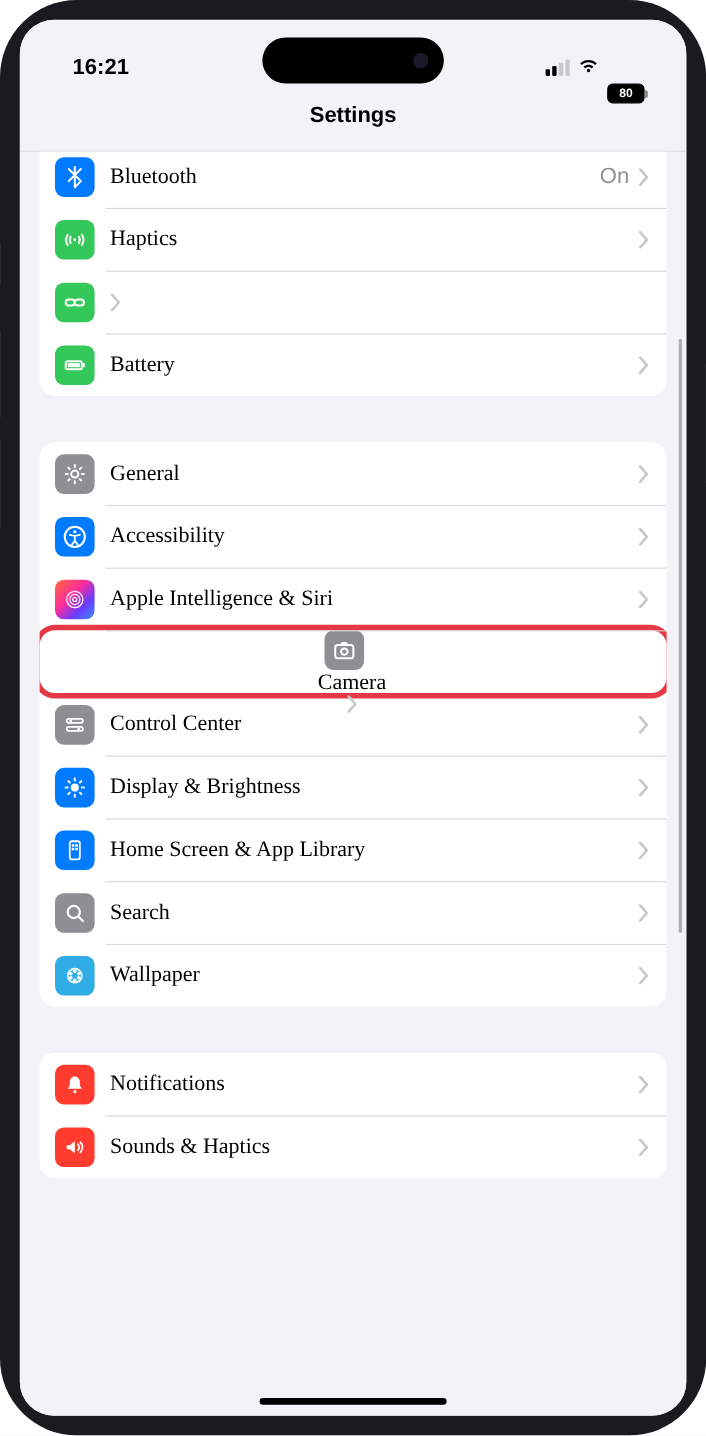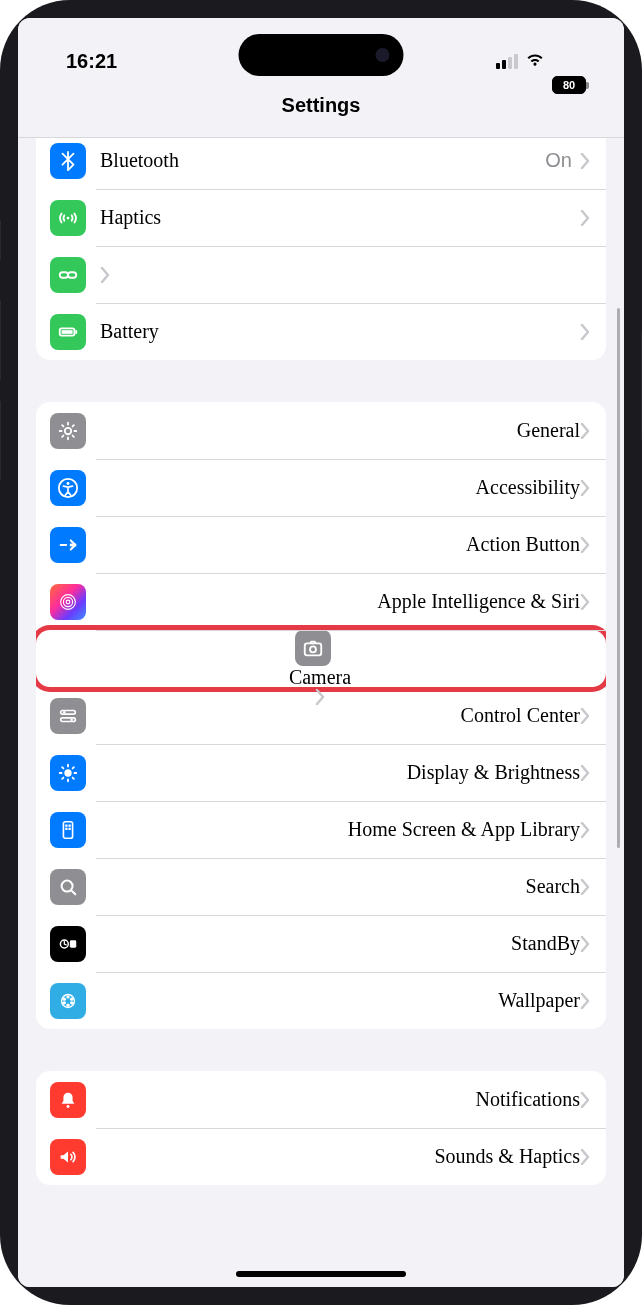--- a/index.html
+++ b/index.html
@@ -25,21 +25,21 @@
   }
   .side-btn-left1 { left: -3px; top: 220px; width: 4px; height: 40px; }
   .side-btn-left2 { left: -3px; top: 300px; width: 4px; height: 80px; }
   .side-btn-left3 { left: -3px; top: 400px; width: 4px; height: 80px; }
   .side-btn-right { right: -3px; top: 330px; width: 4px; height: 110px; }
 
   .screen {
     width: 100%;
     height: 100%;
     background: #f2f2f7;
-    border-radius: 12px;
+    border-radius: 31px;
     overflow: hidden;
     position: relative;
     display: flex;
     flex-direction: column;
   }
 
   .notch {
     position: absolute;
     top: 16px;
     left: 50%;
@@ -130,21 +130,21 @@
     background: rgba(0,0,0,0.28);
     border-radius: 2px;
   }
 
   .group {
     background: #fff;
     border-radius: 14px;
     overflow: hidden;
   }
   .group-first { margin-top: -6px; border-radius: 0 0 14px 14px; }
-  .group-gap { margin-top: 42px; text-align: right; }
+  .group-gap { margin-top: 42px; }
 
   .row {
     display: flex;
     align-items: center;
     height: 57px;
     padding: 0 16px 0 14px;
     position: relative;
     cursor: pointer;
   }
   .row + .row::before {
@@ -318,32 +318,20 @@
                   <circle cx="12" cy="7" r="1.6" fill="#fff"></circle>
                   <path d="M7 10l5 1 5-1M12 11v5m0 0l-3 4m3-4l3 4" stroke="#fff" stroke-width="1.8" stroke-linecap="round"></path>
                 </svg>
               </span>
               <span class="label">Accessibility</span>
               <span class="chevron"><svg viewBox="0 0 10 16">
                   <path d="M2 1l6 7-6 7" stroke="#c7c7cc" stroke-width="2.4" fill="none" stroke-linecap="round" stroke-linejoin="round"></path>
                 </svg></span>
             </div>
             <div class="row">
-              <span class="icon-wrap ic-blue">
-                <svg viewBox="0 0 24 24">
-                  <path d="M4 12h6M15 7l5 5-5 5" stroke="#fff" stroke-width="2.2" fill="none" stroke-linecap="round" stroke-linejoin="round"></path>
-                  <rect x="14" y="10.5" width="7" height="3" fill="#fff"></rect>
-                </svg>
-              </span>
-              <span class="label">Action Button</span>
-              <span class="chevron"><svg viewBox="0 0 10 16">
-                  <path d="M2 1l6 7-6 7" stroke="#c7c7cc" stroke-width="2.4" fill="none" stroke-linecap="round" stroke-linejoin="round"></path>
-                </svg></span>
-            </div>
-            <div class="row">
               <span class="icon-wrap ic-gradient">
                 <svg viewBox="0 0 24 24">
                   <circle cx="12" cy="12" r="8" stroke="#fff" stroke-width="1.2" fill="none"></circle>
                   <circle cx="12" cy="12" r="5" stroke="#fff" stroke-width="1.2" fill="none"></circle>
                   <circle cx="12" cy="12" r="2" stroke="#fff" stroke-width="1.2" fill="none"></circle>
                 </svg>
               </span>
               <span class="label">Apple Intelligence &amp; Siri</span>
               <span class="chevron"><svg viewBox="0 0 10 16">
                   <path d="M2 1l6 7-6 7" stroke="#c7c7cc" stroke-width="2.4" fill="none" stroke-linecap="round" stroke-linejoin="round"></path>
@@ -404,33 +392,20 @@
                 </svg></span>
             </div>
             <div class="row">
               <span class="icon-wrap ic-gray">
                 <svg viewBox="0 0 24 24">
                   <circle cx="11" cy="11" r="6" stroke="#fff" stroke-width="2.2" fill="none"></circle>
                   <path d="M16 16l4 4" stroke="#fff" stroke-width="2.2" stroke-linecap="round"></path>
                 </svg>
               </span>
               <span class="label">Search</span>
-              <span class="chevron"><svg viewBox="0 0 10 16">
-                  <path d="M2 1l6 7-6 7" stroke="#c7c7cc" stroke-width="2.4" fill="none" stroke-linecap="round" stroke-linejoin="round"></path>
-                </svg></span>
-            </div>
-            <div class="row">
-              <span class="icon-wrap ic-black">
-                <svg viewBox="0 0 24 24">
-                  <circle cx="8" cy="12" r="4.3" stroke="#fff" stroke-width="1.6" fill="none"></circle>
-                  <path d="M8 9v3l2 1" stroke="#fff" stroke-width="1.4" stroke-linecap="round"></path>
-                  <rect x="14" y="8" width="7" height="8" rx="1.5" fill="#fff"></rect>
-                </svg>
-              </span>
-              <span class="label">StandBy</span>
               <span class="chevron"><svg viewBox="0 0 10 16">
                   <path d="M2 1l6 7-6 7" stroke="#c7c7cc" stroke-width="2.4" fill="none" stroke-linecap="round" stroke-linejoin="round"></path>
                 </svg></span>
             </div>
             <div class="row">
               <span class="icon-wrap ic-cyan">
                 <svg viewBox="0 0 24 24">
                   <circle cx="12" cy="12" r="7" stroke="#fff" stroke-width="1.6" fill="none"></circle>
                   <circle cx="12" cy="7.5" r="1.8" fill="#fff"></circle>
                   <circle cx="16" cy="10" r="1.8" fill="#fff"></circle>

